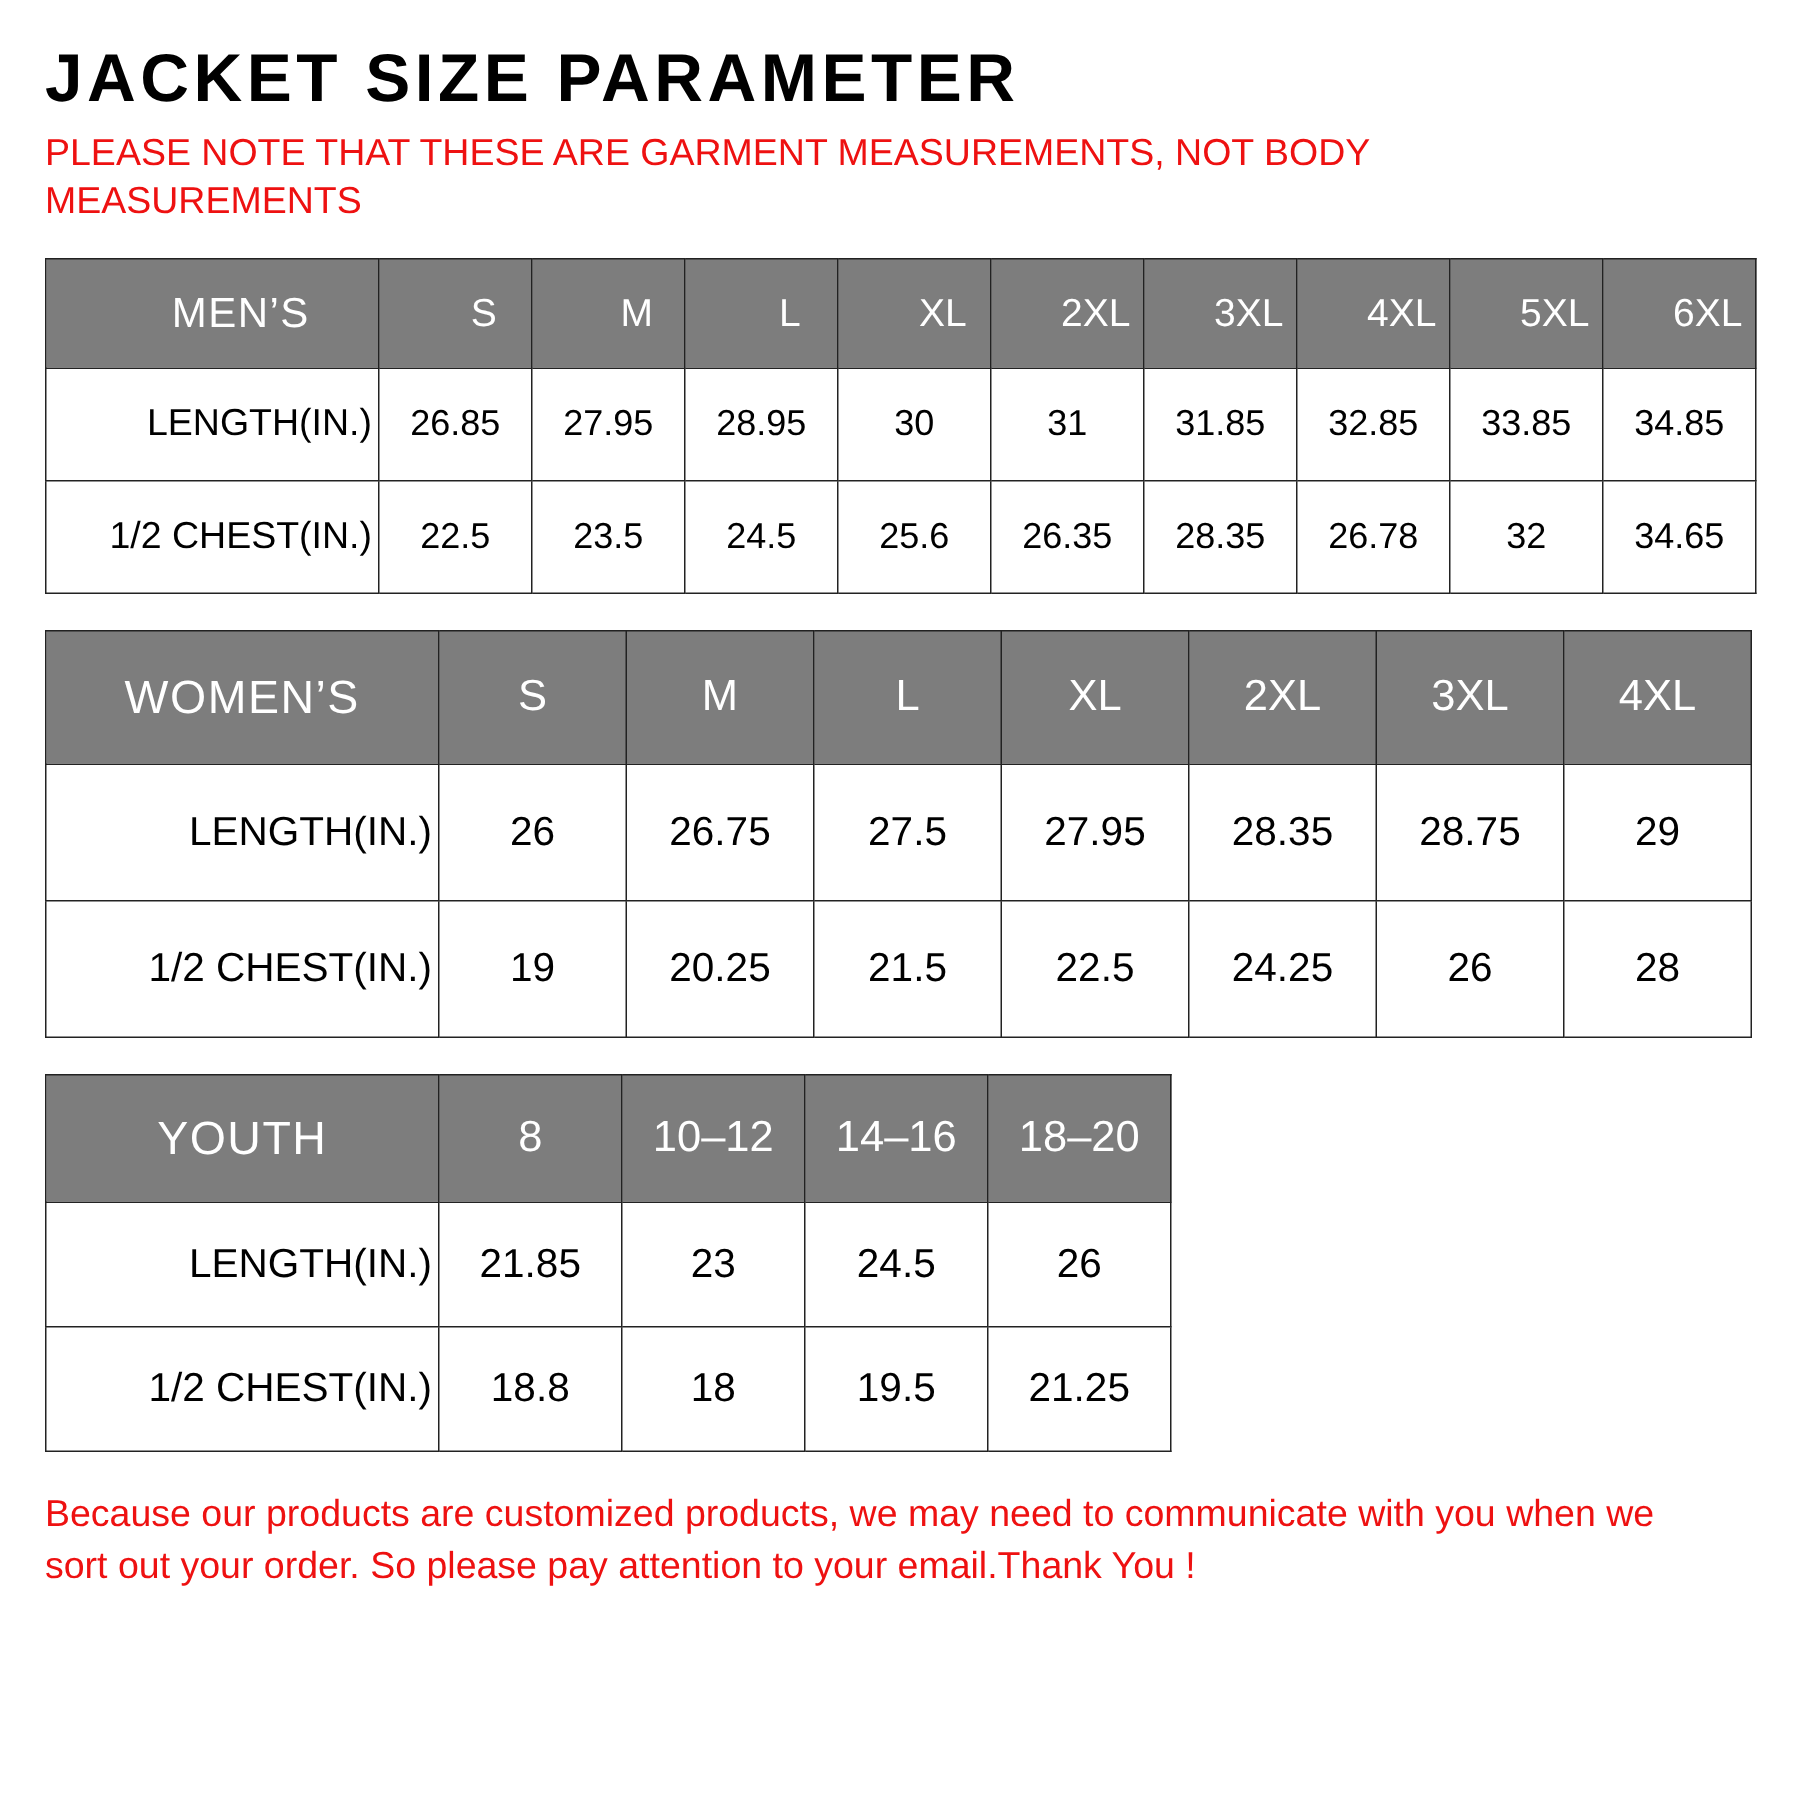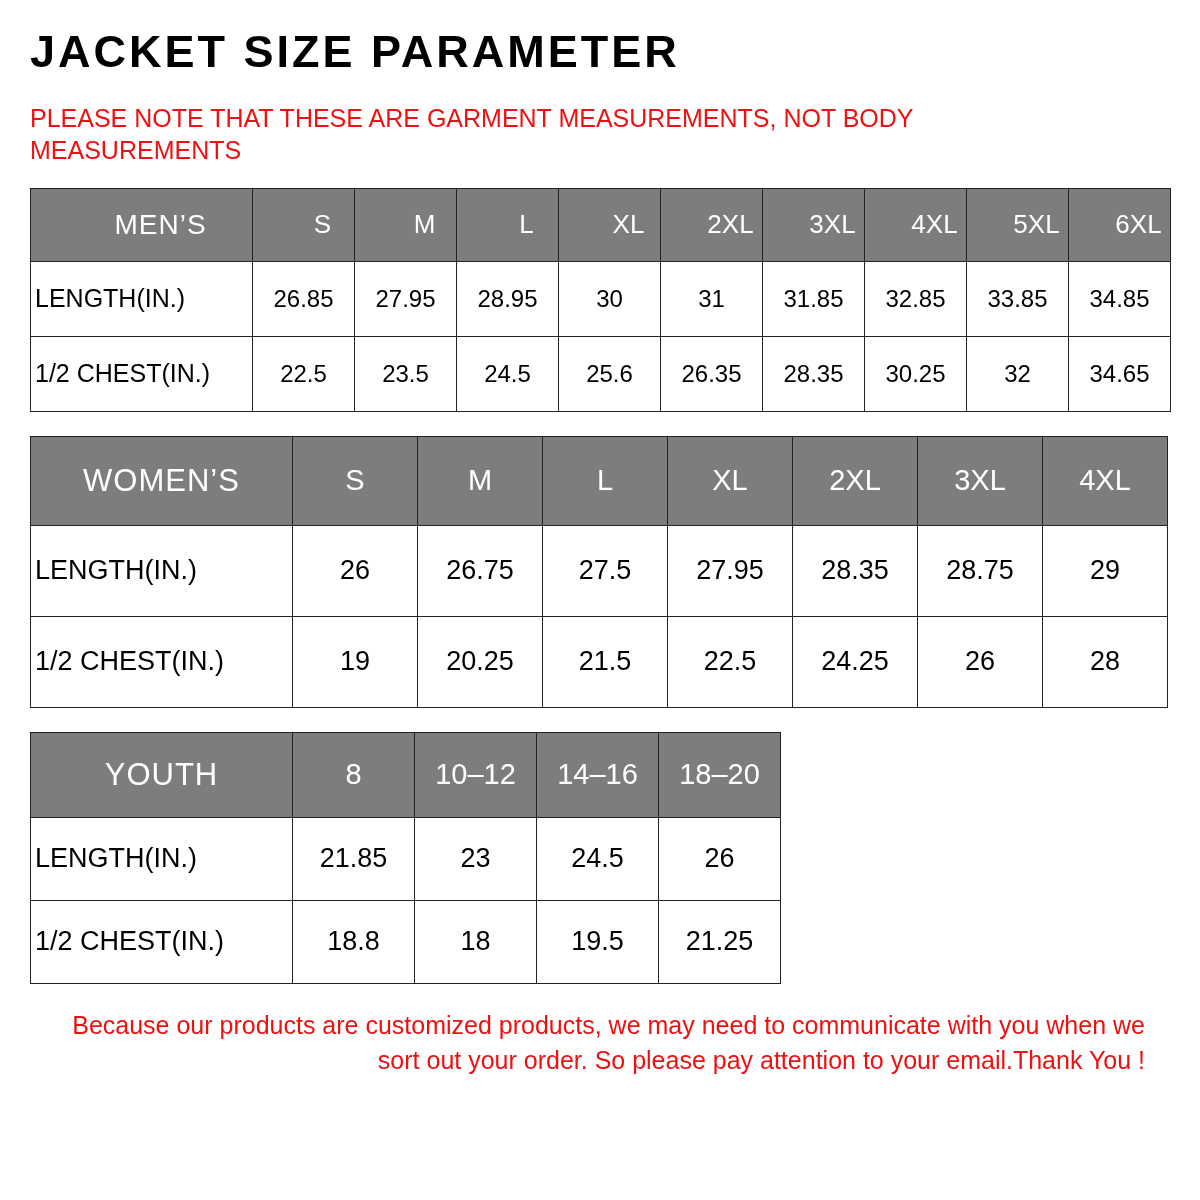--- a/index.html
+++ b/index.html
@@ -17,21 +17,21 @@
   .page {
     box-sizing: border-box;
     width: 1200px;
     height: 1200px;
     padding: 26px 30px 10px 30px;
   }
   .title {
     font-size: 45px;
     font-weight: bold;
     letter-spacing: 3px;
-    margin: 0 0 24px 0;
+    margin: 0 0 8px 0;
     line-height: 1.15;
   }
   .note {
     color: #ee1111;
     font-size: 25px;
     line-height: 1.28;
     margin: 4px 0 22px 0;
     max-width: 960px;
   }
   table.sizechart {
@@ -57,21 +57,21 @@
   }
   table.sizechart tr.head td.label {
     font-size: 28px;
     letter-spacing: 1px;
   }
   table.sizechart tr.head td.sizecol {
     font-size: 26px;
   }
   table.sizechart td.rowlabel {
     font-size: 25px;
-    text-align: left;
+    text-align: right;
   }
   
   #mens-table { width: 1140px; }
   #mens-table col.label { width: 222px; }
   #mens-table col.size  { width: 102px; }
   #mens-table tr td { height: 74px; }
   #mens-table tr.head td { height: 72px; padding-left: 42px; }
   #mens-table td.rowlabel { font-size: 25px; }
 
   
@@ -93,21 +93,20 @@
   #youth-table tr.head td.label { font-size: 31px; }
   #youth-table tr.head td.sizecol { font-size: 29px; }
   #youth-table td.rowlabel { font-size: 27px; }
 
   .footer-red {
     color: #ee1111;
     font-size: 25px;
     line-height: 1.42;
     max-width: 1115px;
     margin: 14px 0 0 0;
-    text-align: right;
   }
   .footer-red.second {
     margin-top: 26px;
     line-height: 1.3;
   }
 </style>
 </head>
 <body>
 
 <div class="page">
@@ -155,21 +154,21 @@
         <td>34.85</td>
       </tr>
       <tr>
         <td class="rowlabel">1/2 CHEST(IN.)</td>
         <td>22.5</td>
         <td>23.5</td>
         <td>24.5</td>
         <td>25.6</td>
         <td>26.35</td>
         <td>28.35</td>
-        <td>30.25</td>
+        <td>26.78</td>
         <td>32</td>
         <td>34.65</td>
       </tr>
     </tbody>
   </table>
 
   <table class="sizechart" id="womens-table">
     <colgroup>
       <col class="label">
       <col class="size">

